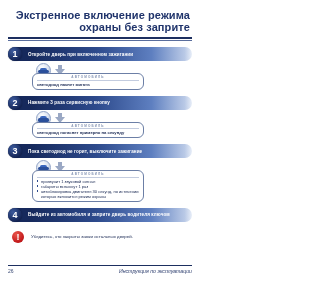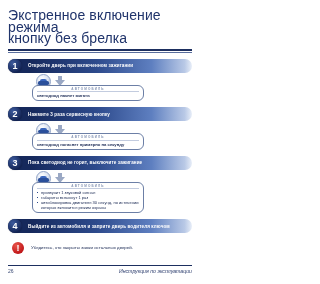--- a/index.html
+++ b/index.html
@@ -23,26 +23,26 @@
     box-sizing: border-box;
     padding: 0 8px;
   }
 
   
   .header {
     padding-top: 10px;
     text-align: right;
   }
   .header-title {
-    font-size: 14px;
+    font-size: 11px;
     line-height: 11.5px;
-    font-weight: normal;
+    font-weight: bold;
     color: #20346b;
     letter-spacing: 0.1px;
-    text-align: left;
+    text-align: right;
     padding-right: 2px;
   }
   .header-rule {
     margin-top: 4px;
     height: 2px;
     background: #1d2f60;
   }
   .header-rule-thin {
     margin-top: 1px;
     height: 1px;
@@ -253,21 +253,21 @@
   }
 </style>
 </head>
 <body>
 
 <div class="page">
 
   <div class="header">
     <div class="header-title">
       <div>Экстренное включение режима</div>
-      <div>кнопку без брелка</div>
+      <div>охраны без заприте</div>
     </div>
     <div class="header-rule"></div>
     <div class="header-rule-thin"></div>
   </div>
 
   <div class="step">
     <div class="step-badge">1</div>
     <div class="step-label">Откройте дверь при включенном зажигании</div>
   </div>
   <div class="cluster">

